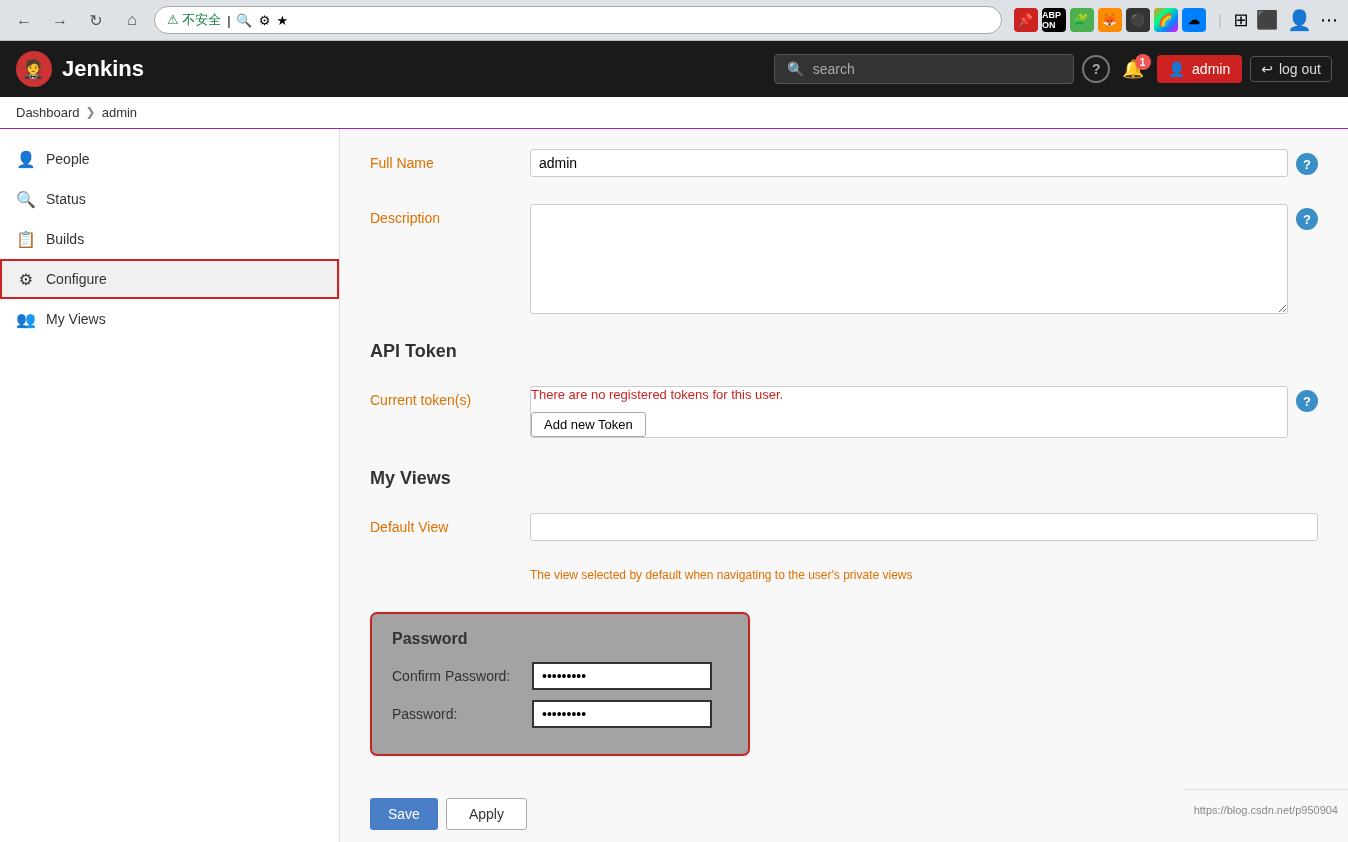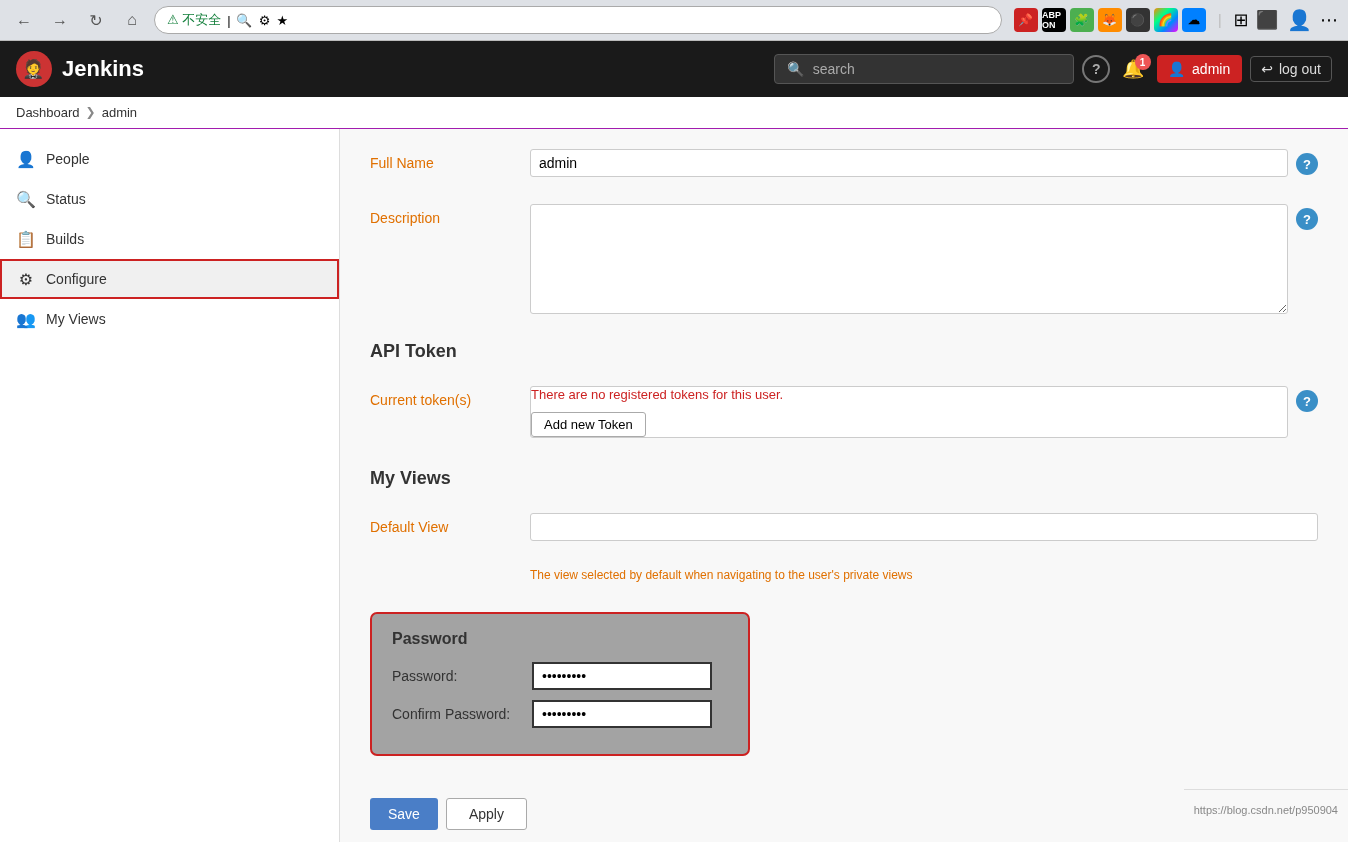--- a/index.html
+++ b/index.html
@@ -396,27 +396,27 @@
         <label class="form-label-plain">Default View</label>
         <input type="text" class="form-control" style="">
       </div>
       <div class="view-hint">The view selected by default when navigating to the user's private views</div>
     </div>
 
     <div style="margin-top: 20px;">
       <div class="password-section">
         <div class="password-section-title">Password</div>
         <div class="pwd-row">
+          <label class="pwd-label">Confirm Password:</label>
+          <input type="password" class="pwd-input" value="123456789" style="">
+        </div>
+        <div class="pwd-row">
           <label class="pwd-label">Password:</label>
           <input type="password" class="pwd-input" value="123456789" style="">
         </div>
-        <div class="pwd-row">
-          <label class="pwd-label">Confirm Password:</label>
-          <input type="password" class="pwd-input" value="123456789" style="">
-        </div>
       </div>
     </div>
 
     <div class="action-buttons">
       <button class="btn-save">Save</button>
       <button class="btn-apply">Apply</button>
     </div>
 
   </div>
 </div>

